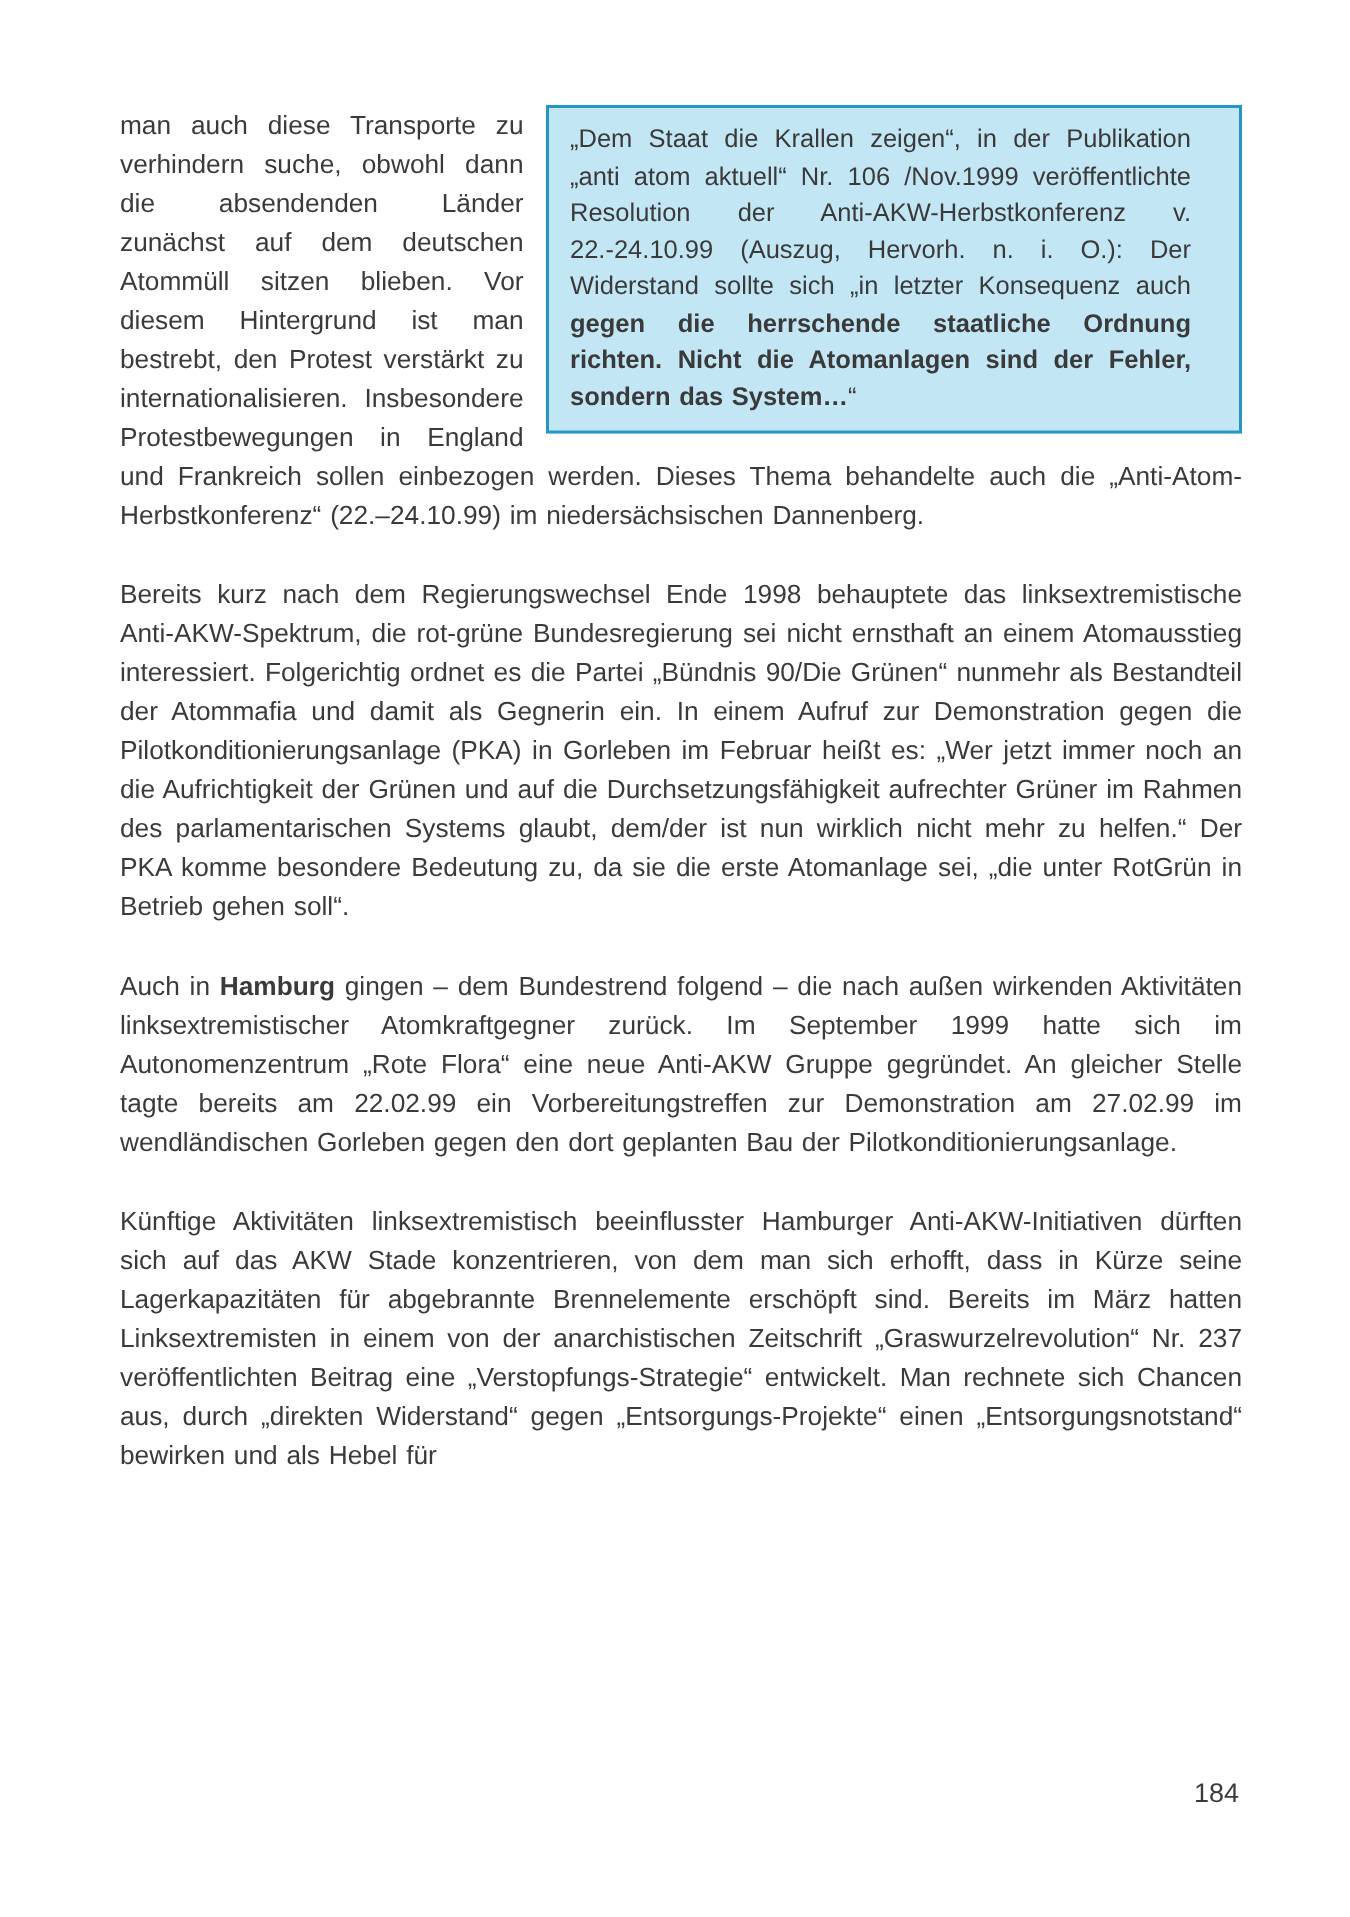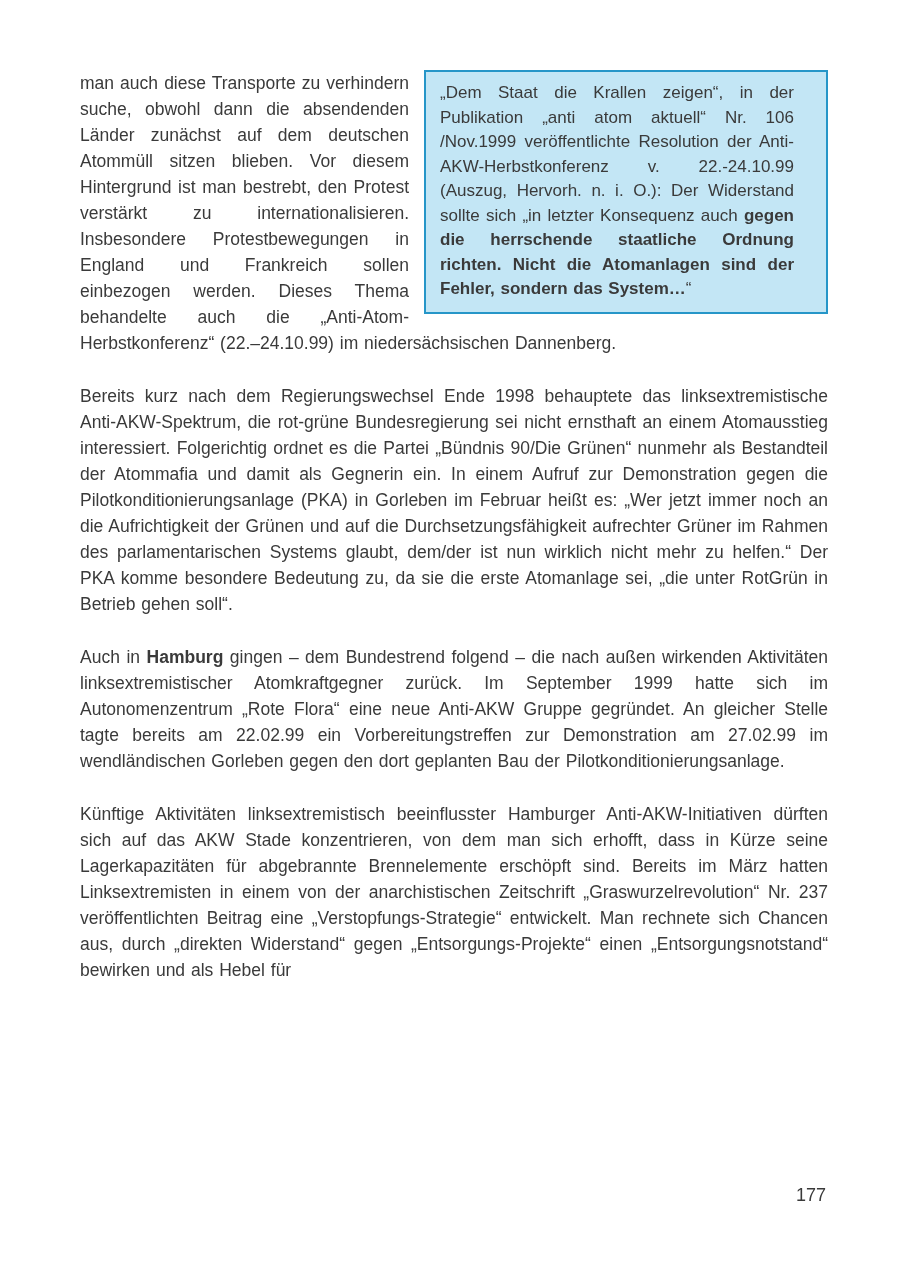--- a/index.html
+++ b/index.html
@@ -25,21 +25,21 @@
   p.para {
     margin: 0 0 27px 0;
     font-size: 17.5px;
     line-height: 26px;
     text-align: justify;
     word-spacing: 1px;
   }
   .quote-box {
     display: block;
     float: right;
-    width: 404px;
+    width: 464px;
     box-sizing: border-box;
     background: #c3e6f5;
     border: 2px solid #2696c8;
     padding: 9px 32px 10px 14px;
     margin: 0 0 13px 15px;
     font-size: 17px;
     line-height: 24.5px;
     text-align: justify;
     color: #3a3a3a;
   }
@@ -65,14 +65,14 @@
     </p>
 
     <p class="para"><span>Bereits kurz nach dem Regierungswechsel Ende 1998 behauptete das linksextremistische Anti-AKW-Spektrum, die rot-grüne Bundesregierung sei nicht ernsthaft an einem Atomausstieg interessiert. Folgerichtig ordnet es die Partei „Bündnis 90/Die Grünen“ nunmehr als Bestandteil der Atommafia und damit als Gegnerin ein. In einem Aufruf zur Demonstration gegen die Pilotkonditionierungsanlage (PKA) in Gorleben im Februar heißt es: „Wer jetzt immer noch an die Aufrichtigkeit der Grünen und auf die Durchsetzungsfähigkeit aufrechter Grüner im Rahmen des parlamentarischen Systems glaubt, dem/der ist nun wirklich nicht mehr zu helfen.“ Der PKA komme besondere Bedeutung zu, da sie die erste Atomanlage sei, „die unter RotGrün in Betrieb gehen soll“.</span></p>
 
     <p class="para"><span>Auch in </span><span class="bold">Hamburg</span><span> gingen – dem Bundestrend folgend – die nach außen wirkenden Aktivitäten linksextremistischer Atomkraftgegner zurück. Im September 1999 hatte sich im Autonomenzentrum „Rote Flora“ eine neue Anti-AKW Gruppe gegründet. An gleicher Stelle tagte bereits am 22.02.99 ein Vorbereitungstreffen zur Demonstration am 27.02.99 im wendländischen Gorleben gegen den dort geplanten Bau der Pilotkonditionierungsanlage.</span></p>
 
     <p class="para"><span>Künftige Aktivitäten linksextremistisch beeinflusster Hamburger Anti-AKW-Initiativen dürften sich auf das AKW Stade konzentrieren, von dem man sich erhofft, dass in Kürze seine Lagerkapazitäten für abgebrannte Brennelemente erschöpft sind. Bereits im März hatten Linksextremisten in einem von der anarchistischen Zeitschrift „Graswurzelrevolution“ Nr. 237 veröffentlichten Beitrag eine „Verstopfungs-Strategie“ entwickelt. Man rechnete sich Chancen aus, durch „direkten Widerstand“ gegen „Entsorgungs-Projekte“ einen „Entsorgungsnotstand“ bewirken und als Hebel für</span></p>
 
   </div>
 
-  <div class="page-number">177</div>
+  <div class="page-number">184</div>
 </div>
 
 </body></html>

